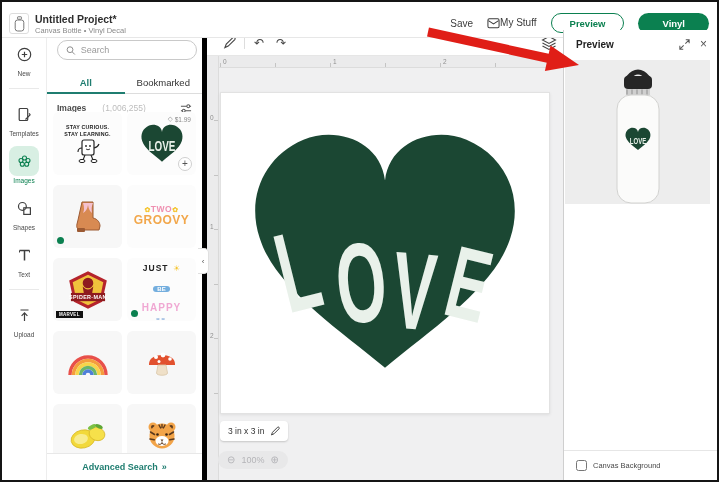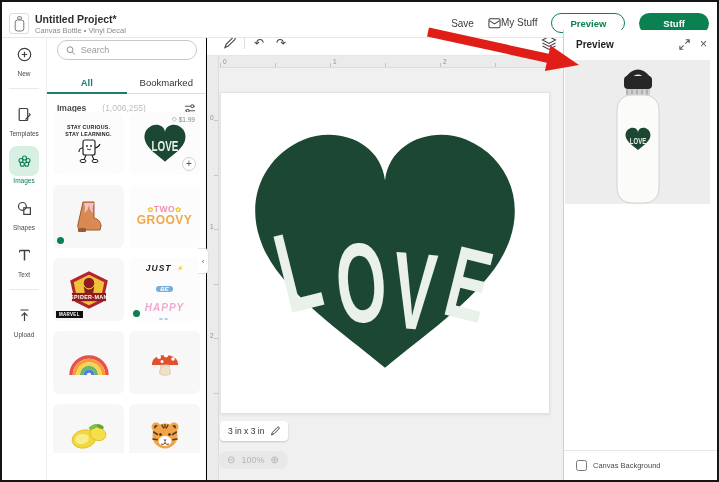--- a/index.html
+++ b/index.html
@@ -21,21 +21,21 @@
   
   .rail { position:absolute; left:0; top:28px; bottom:0; width:45px; background:#fff; border-right:1px solid #ededed; display:flex; flex-direction:column; align-items:center; padding-top:9px; z-index:4; }
   .rail-item { width:45px; display:flex; flex-direction:column; align-items:center; margin-bottom:9px; cursor:pointer; }
   .rail-ico { width:30px; height:30px; display:flex; align-items:center; justify-content:center; border-radius:8px; }
   .rail-item.active .rail-ico { background:#d8efe3; }
   .rail-label { font-size:6.5px; color:#4a4a4a; margin-top:1px; }
   .rail-item.active .rail-label { color:#0b8050; }
   .rail-div { width:30px; height:1px; background:#e9e9e9; margin:2px 0 10px 0; }
 
   
-  .panel { position:absolute; left:45px; top:28px; bottom:0; width:160px; background:#fff; border-right:1px solid #000000; z-index:4; }
+  .panel { position:absolute; left:45px; top:28px; bottom:0; width:160px; background:#fff; border-right:5px solid #000000; z-index:4; }
   .search-box { position:absolute; left:10px; top:10px; width:140px; height:20px; border:1px solid #c9c9c9; border-radius:11px; display:flex; align-items:center; padding:0 8px; gap:5px; }
   .search-box input { border:none; outline:none; background:transparent; width:100%; font-size:9px; color:#444; font-family:"Liberation Sans",sans-serif; }
   .search-box input::placeholder { color:#9a9a9a; }
   .tabs { position:absolute; left:0; top:40px; width:100%; height:24px; display:flex; }
   .tab { flex:1; display:flex; align-items:center; justify-content:center; font-size:9.5px; cursor:pointer; position:relative; }
   .tab.active { color:#1f7d70; font-weight:bold; }
   .tab:not(.active) { color:#333; }
   .tab.active::after { content:""; position:absolute; left:0; right:0; bottom:0; height:2px; background:#1f7d70; }
   .tab:not(.active)::after { content:""; position:absolute; left:0; right:0; bottom:0; height:1px; background:#ddd; }
   .results-row { position:absolute; left:10px; right:10px; top:70px; height:16px; display:flex; align-items:center; }
@@ -46,21 +46,21 @@
   .tile { background:#f7f7f7; border-radius:6px; position:relative; overflow:hidden; display:flex; align-items:center; justify-content:center; cursor:pointer; }
   .tile .price-row { position:absolute; top:3px; right:5px; display:flex; align-items:center; gap:2px; font-size:6.5px; color:#8a8a8a; }
   .tile .add-btn { position:absolute; right:4px; bottom:4px; width:14px; height:14px; border-radius:50%; background:#fff; border:1px solid #cfcfcf; color:#555; font-size:10px; line-height:11px; text-align:center; cursor:pointer; }
   .tile .access-badge { position:absolute; left:4px; bottom:4px; width:7px; height:7px; border-radius:50%; background:#0b8050; }
   .tile .brand-tag { position:absolute; left:3px; bottom:3px; background:#111; color:#fff; font-size:4.5px; font-weight:bold; padding:1px 3px; letter-spacing:.3px; }
   .sc-line { font-size:5.3px; font-weight:bold; color:#222; letter-spacing:.2px; text-align:center; }
   .groovy { text-align:center; font-weight:bold; line-height:1.15; }
   .groovy .g1 { font-size:8.5px; color:#ef8fb0; letter-spacing:.5px; }
   .groovy .fl { color:#f5c531; font-size:7px; }
   .groovy .g2 { font-size:12px; color:#f2a74b; letter-spacing:.5px; }
-  .happy { text-align:center; line-height:1.25;font-style:italic; }
+  .happy { text-align:center; line-height:1.25; }
   .happy .w1 { font-size:8.5px; font-weight:900; color:#222; letter-spacing:1px; }
   .happy .sun { color:#f5c531; font-size:8px; }
   .happy .w2 { font-size:6px; font-weight:bold; color:#fff; background:#74aede; border-radius:3px; padding:0 4px; }
   .happy .w3 { font-size:10px; font-weight:900; color:#f0a8d3; letter-spacing:1px; }
   .happy .wave { font-size:6px; color:#5a8fd0; letter-spacing:2px; }
   .adv-bar { position:absolute; left:0; right:0; bottom:0; height:27px; background:#fff; border-top:1px solid #e8e8e8; display:flex; align-items:center; justify-content:center; gap:4px; color:#1f7d70; font-size:9px; font-weight:bold; cursor:pointer; }
 
   
   .canvas-area { position:absolute; left:205px; top:28px; width:360px; bottom:0; background:#f0f0f1; }
   .tool-strip { position:absolute; left:0; top:0; right:0; height:26px; background:#fff; border-bottom:1px solid #e6e6e6; display:flex; align-items:center; }
@@ -112,21 +112,21 @@
     <div class="topbar-right">
       <span class="save-link">Save</span>
       <span class="mystuff">
         <svg width="13" height="12" viewBox="0 0 14 12">
           <rect x="1" y="1.5" width="12" height="9.5" rx="1.5" fill="none" stroke="#3c3c3c" stroke-width="1.1"></rect>
           <path d="M1.5 3.5 L7 7 L12.5 3.5" fill="none" stroke="#3c3c3c" stroke-width="1.1"></path>
         </svg>
         <span>My Stuff</span>
       </span>
       <button class="btn-preview">Preview</button>
-      <button class="btn-make">Stuff</button>
+      <button class="btn-make">Vinyl</button>
     </div>
   </header>
 
   <nav class="rail">
     <div class="rail-item">
       <span class="rail-ico">
           <svg width="15" height="15" viewBox="0 0 15 15">
         <circle cx="7.5" cy="7.5" r="6.2" fill="none" stroke="#3f3f3f" stroke-width="1.2"></circle>
         <path d="M7.5 4.8 v5.4 M4.8 7.5 h5.4" stroke="#3f3f3f" stroke-width="1.2"></path>
       </svg>
@@ -319,20 +319,24 @@
           <path d="M14 5 l1.6 3 M17 4.4 l0 3.2 M20 5 l-1.6 3" stroke="#5c3a1e" stroke-width="1.4" stroke-linecap="round"></path>
           <ellipse cx="17" cy="21" rx="6.5" ry="5" fill="#fff"></ellipse>
           <circle cx="12.5" cy="14.5" r="1.3" fill="#3a2412"></circle>
             <circle cx="21.5" cy="14.5" r="1.3" fill="#3a2412"></circle>
           <path d="M15.5 19.5 h3 l-1.5 2 z" fill="#5c3a1e"></path>
           <path d="M17 21.5 v1.8 M17 23.3 q-2 2 -4 0.6 M17 23.3 q2 2 4 0.6" fill="none" stroke="#5c3a1e" stroke-width="0.9"></path>
         </svg>
       </div>
     </div>
 
+    <div class="adv-bar">
+      <span>Advanced Search</span>
+      <span>»</span>
+    </div>
   </aside>
 
   <div class="collapse-handle">
     <span>‹</span>
   </div>
 
   <main class="canvas-area">
     <div class="tool-strip">
       <span style="margin-left:16px; display:flex; cursor:pointer;">
         <svg width="13" height="13" viewBox="0 0 14 14">

